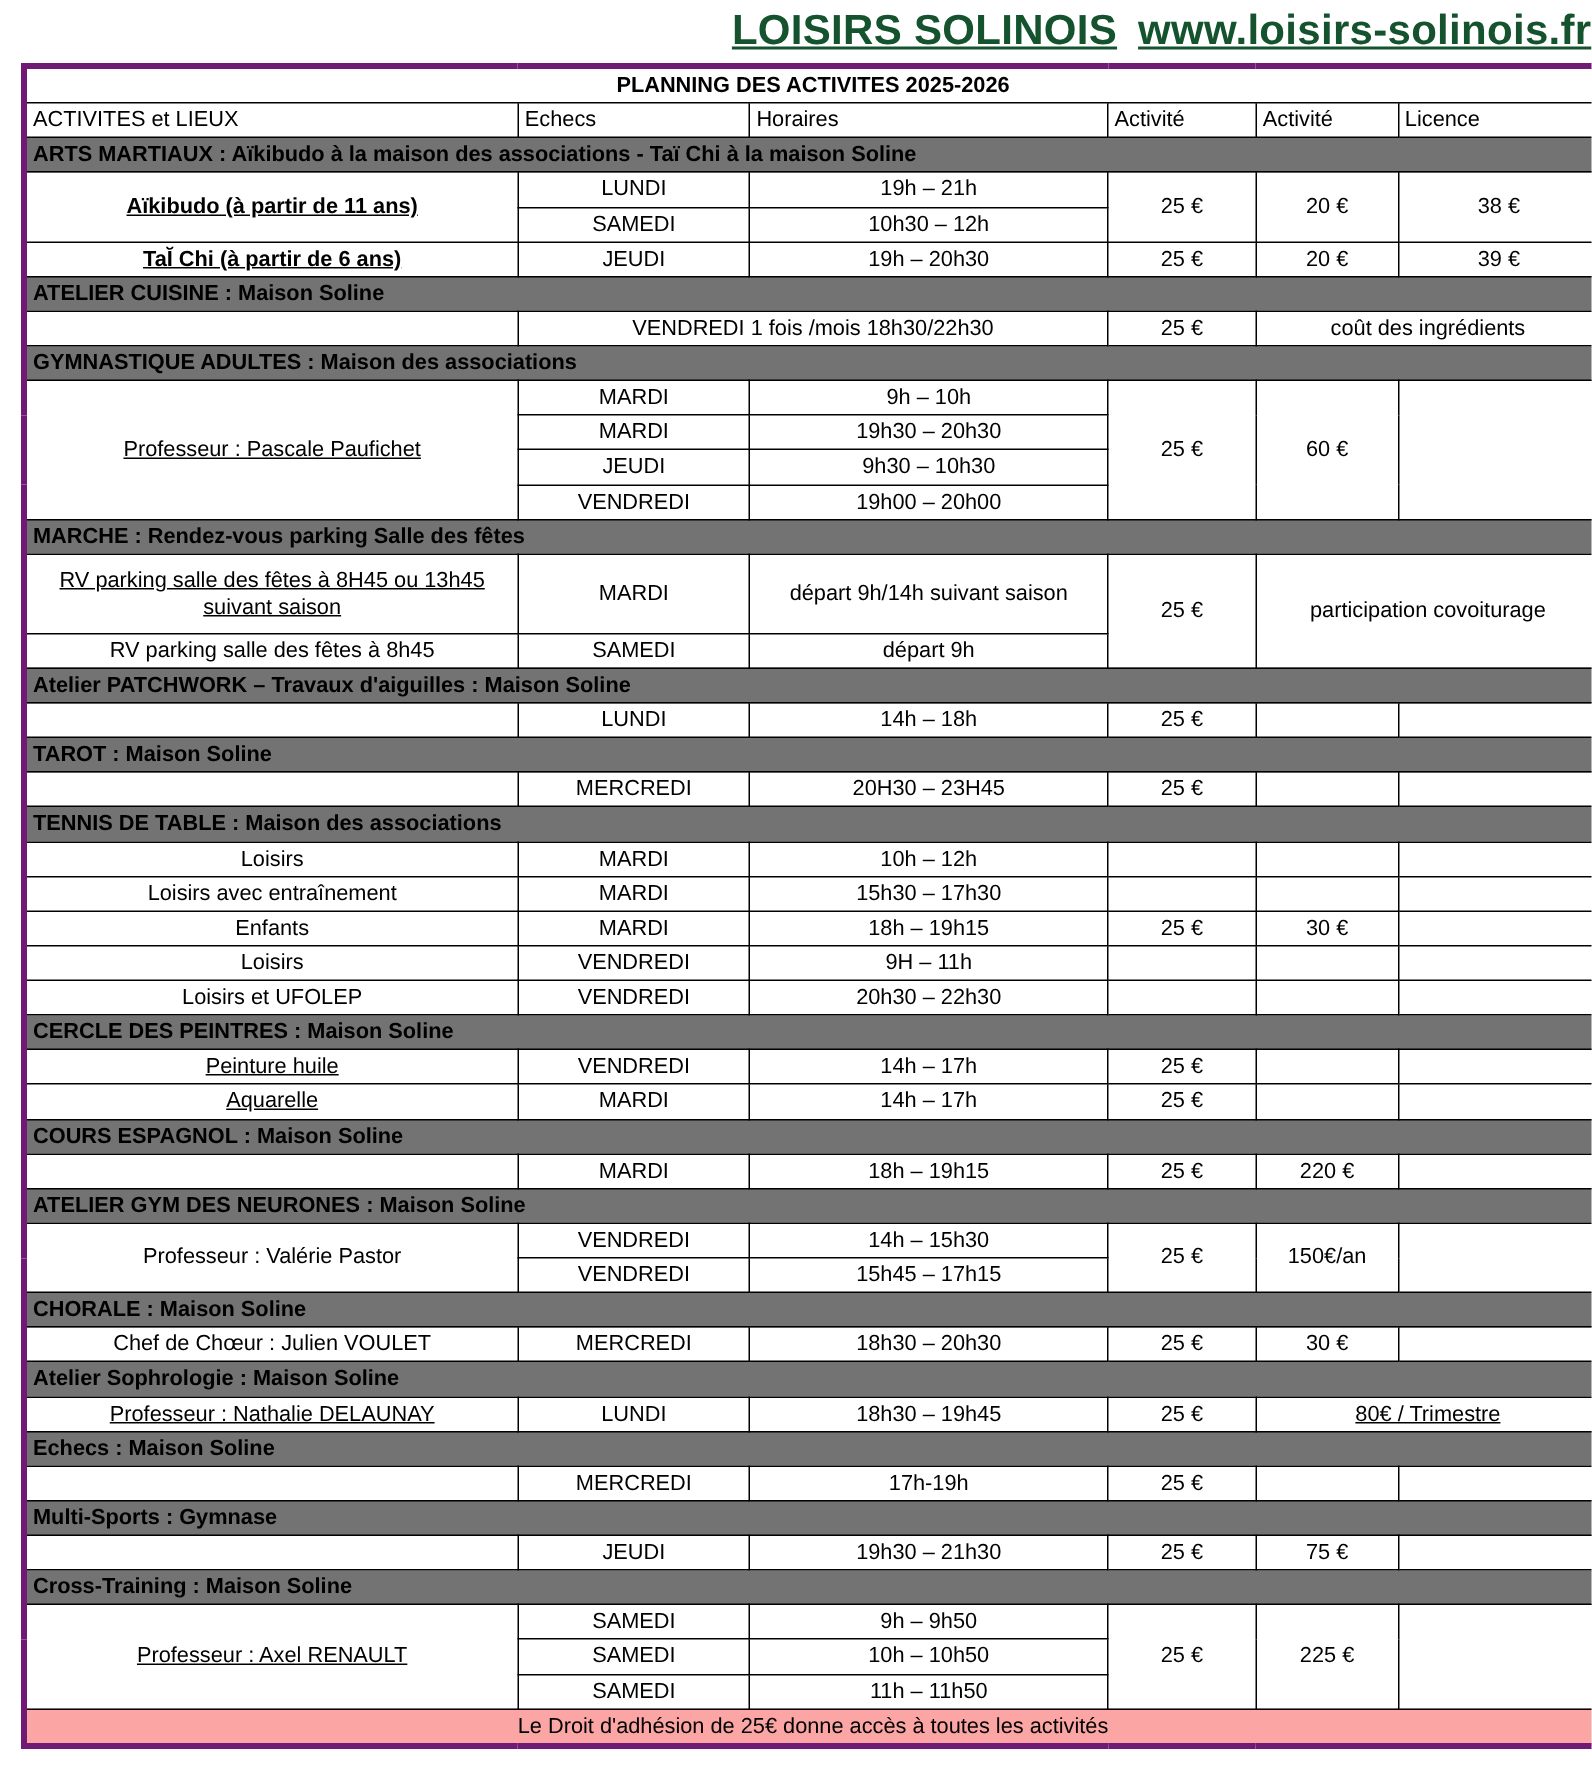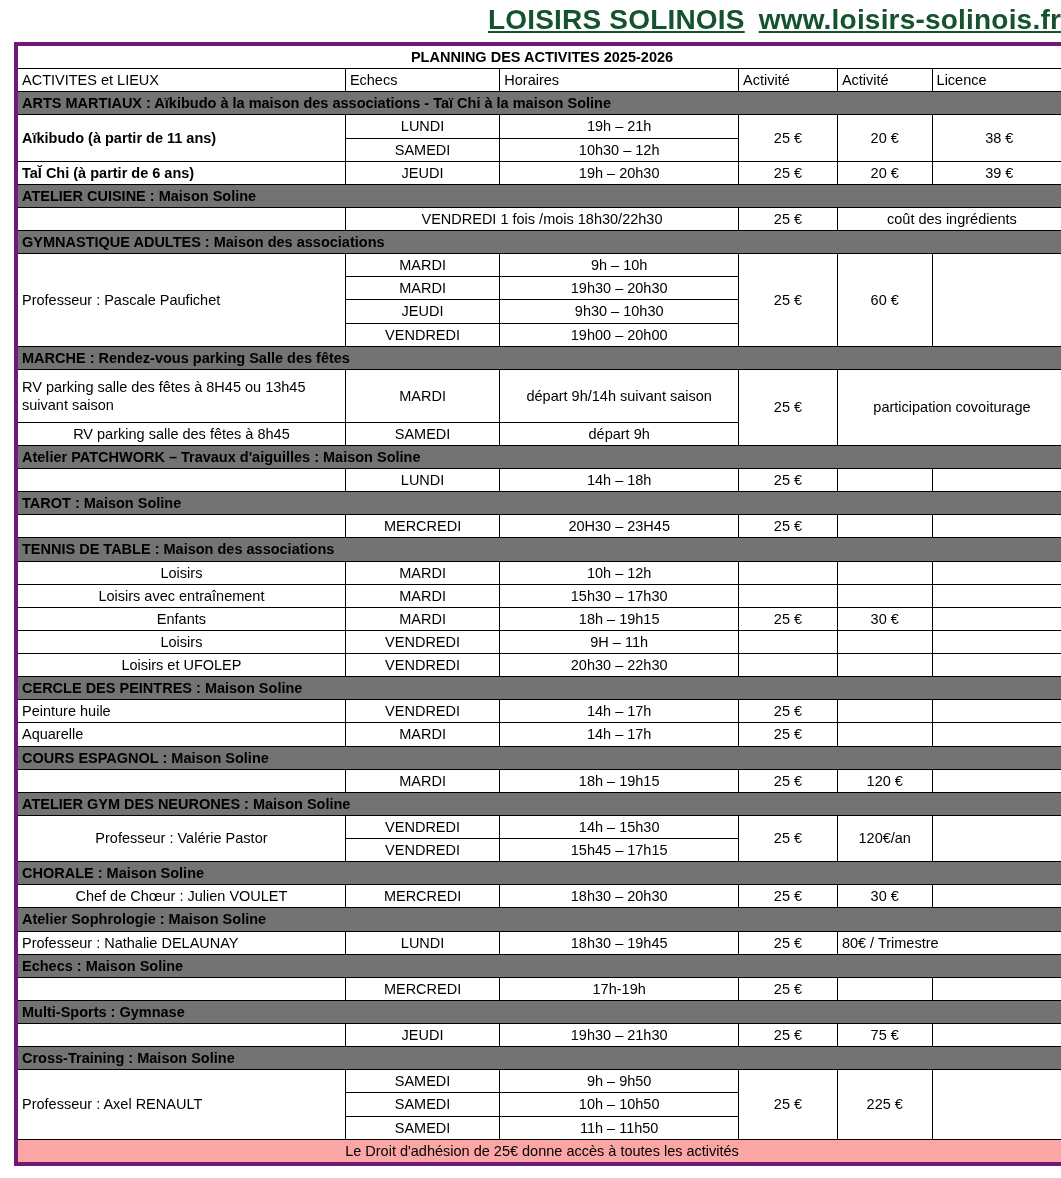--- a/index.html
+++ b/index.html
@@ -66,21 +66,21 @@
     font-size: 14.5px;
     padding: 4px 2px;
   }
   .section td {
     background: #737373;
     font-weight: bold;
     font-size: 15px;
     padding: 4px 6px;
   }
   .c { text-align: center; }
-  .l { text-align: left; }
+  .l { text-align: center; text-decoration: underline; }
   .bold { font-weight: bold; }
   .footer-row td {
     background: #fca5a5;
     font-size: 14.5px;
     padding: 5px 6px;
     text-align: center;
   }
 </style>
 </head>
 <body>
@@ -276,33 +276,33 @@
       </tr>
 
       <tr class="section">
         <td colspan="6">COURS ESPAGNOL : Maison Soline</td>
       </tr>
       <tr>
         <td></td>
         <td class="c">MARDI</td>
         <td class="c">18h – 19h15</td>
         <td class="c">25 €</td>
-        <td class="c">120 €</td>
+        <td class="c">220 €</td>
         <td></td>
       </tr>
 
       <tr class="section">
         <td colspan="6">ATELIER GYM DES NEURONES : Maison Soline</td>
       </tr>
       <tr>
         <td rowspan="2" class="c">Professeur : Valérie Pastor</td>
         <td class="c">VENDREDI</td>
         <td class="c">14h – 15h30</td>
         <td rowspan="2" class="c">25 €</td>
-        <td rowspan="2" class="c">120€/an</td>
+        <td rowspan="2" class="c">150€/an</td>
         <td rowspan="2"></td>
       </tr>
       <tr>
         <td class="c">VENDREDI</td>
         <td class="c">15h45 – 17h15</td>
       </tr>
 
       <tr class="section">
         <td colspan="6">CHORALE : Maison Soline</td>
       </tr>

